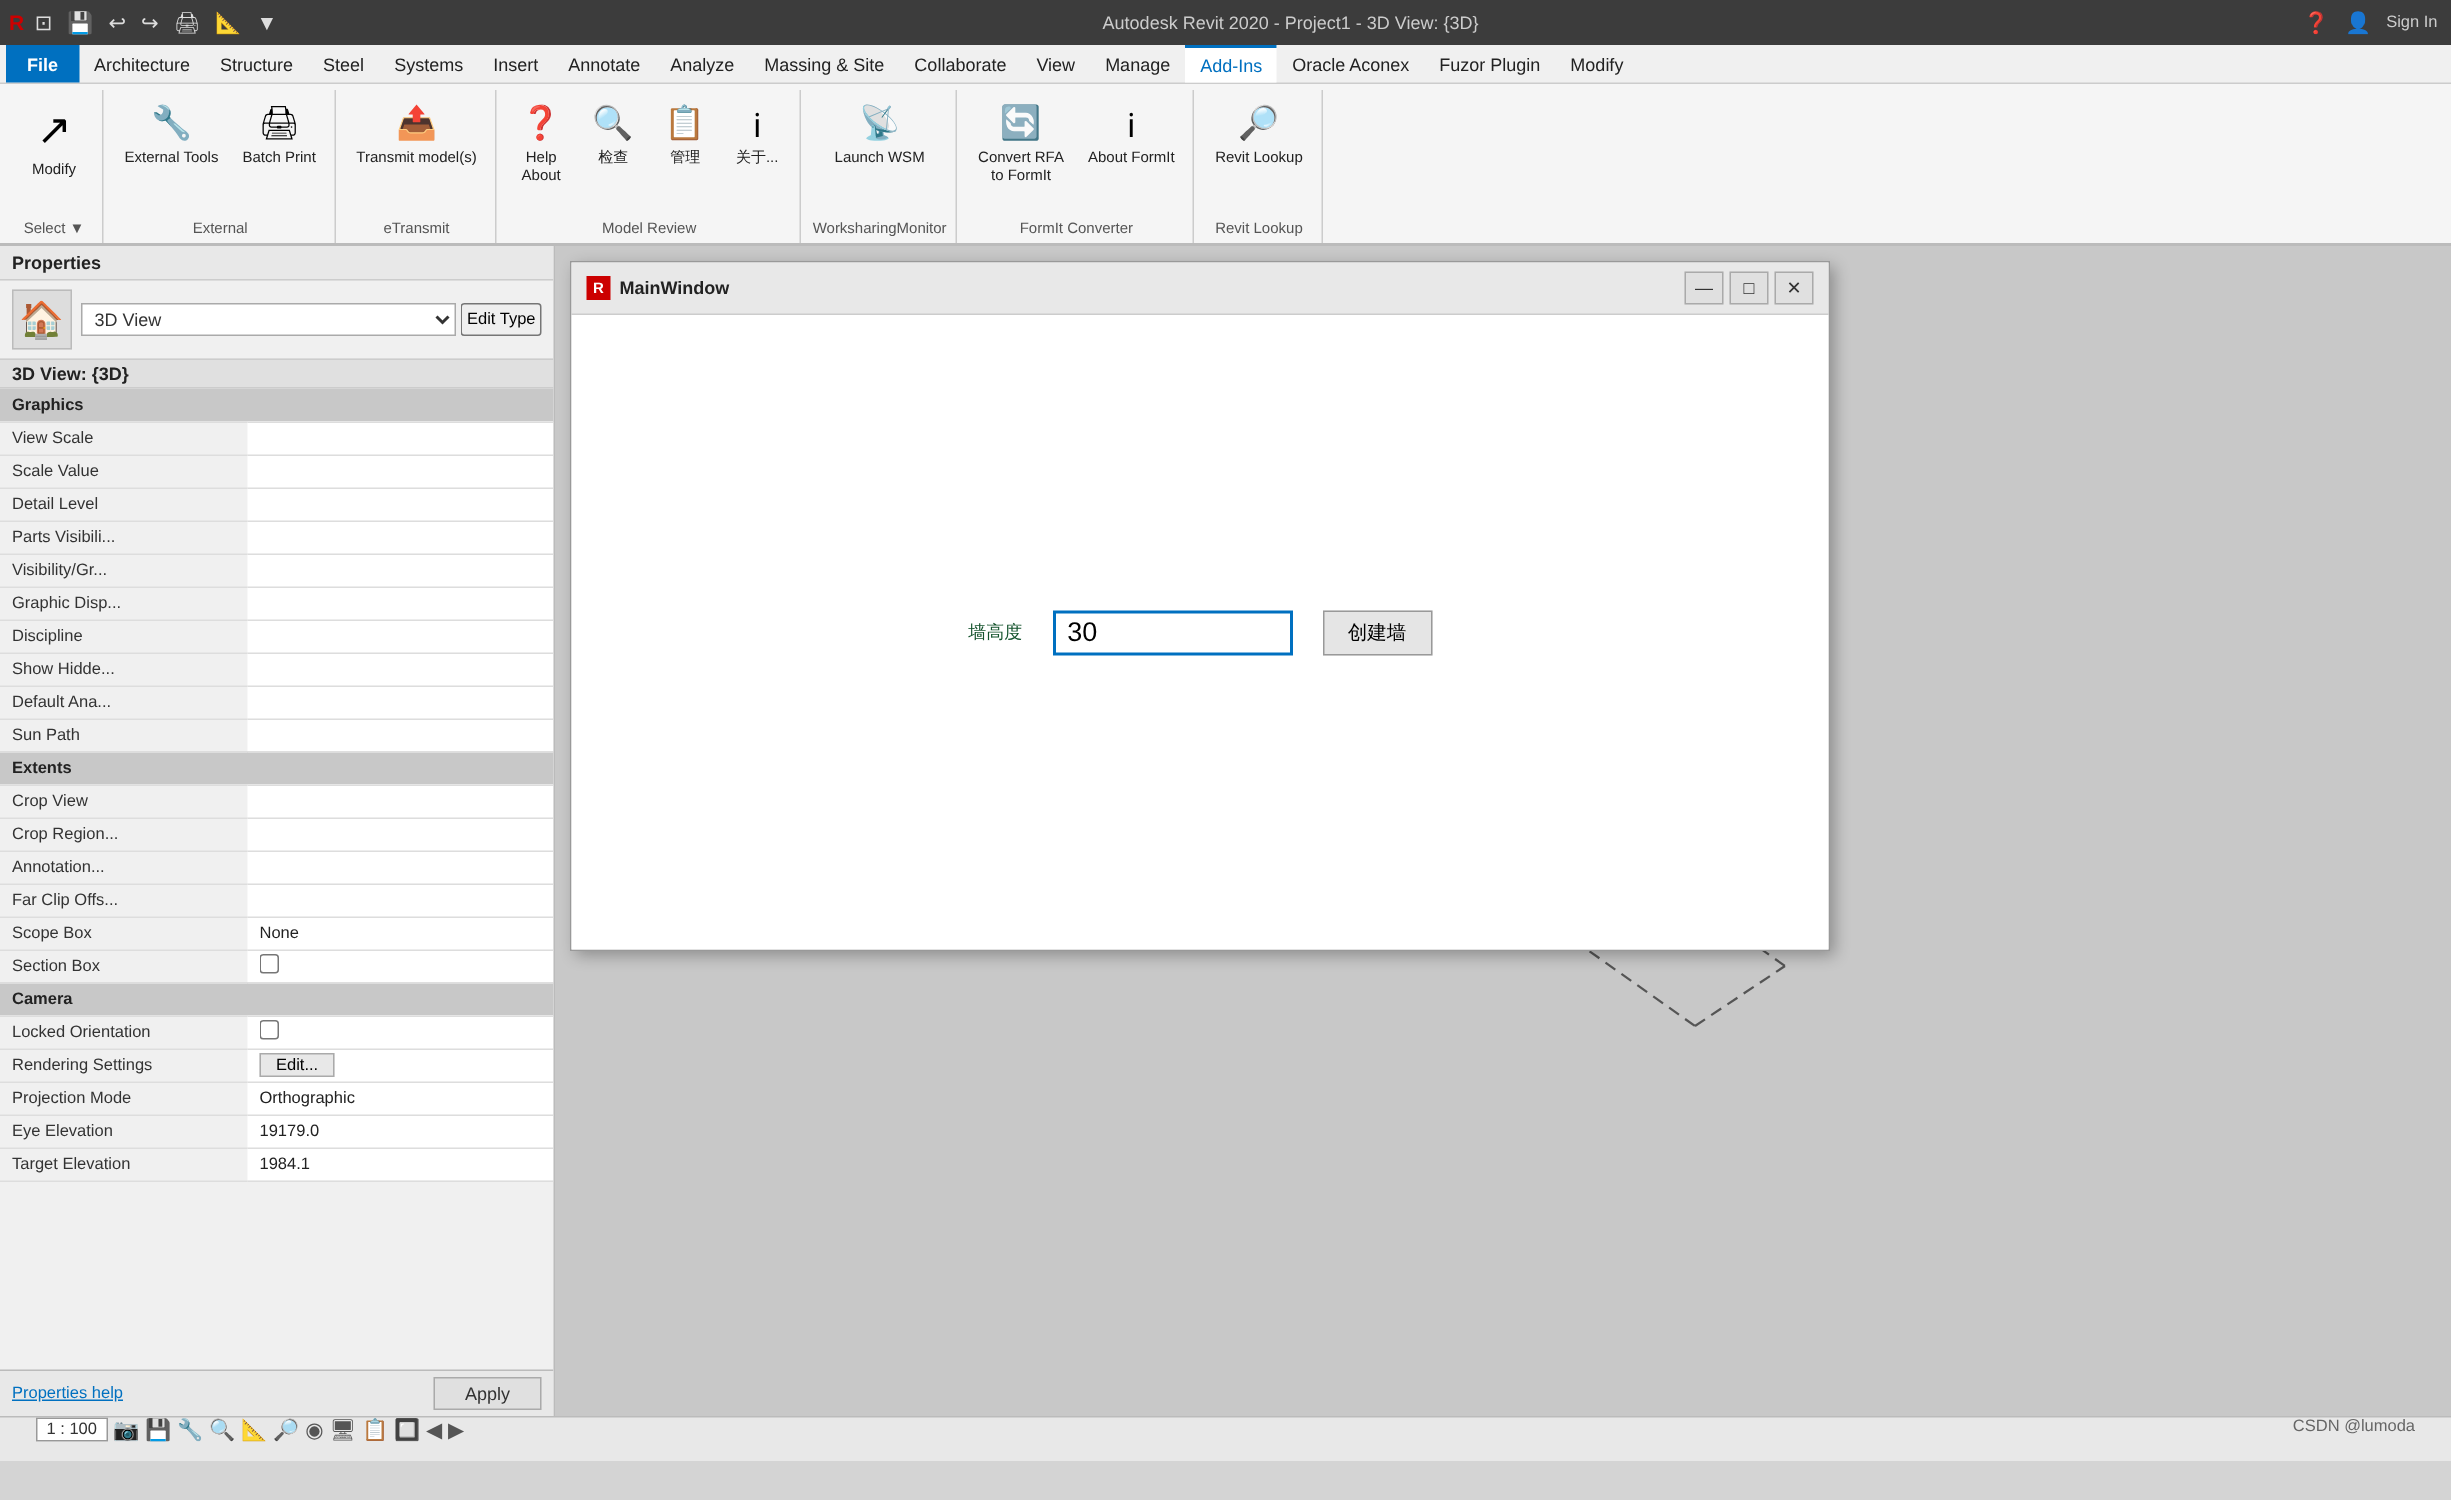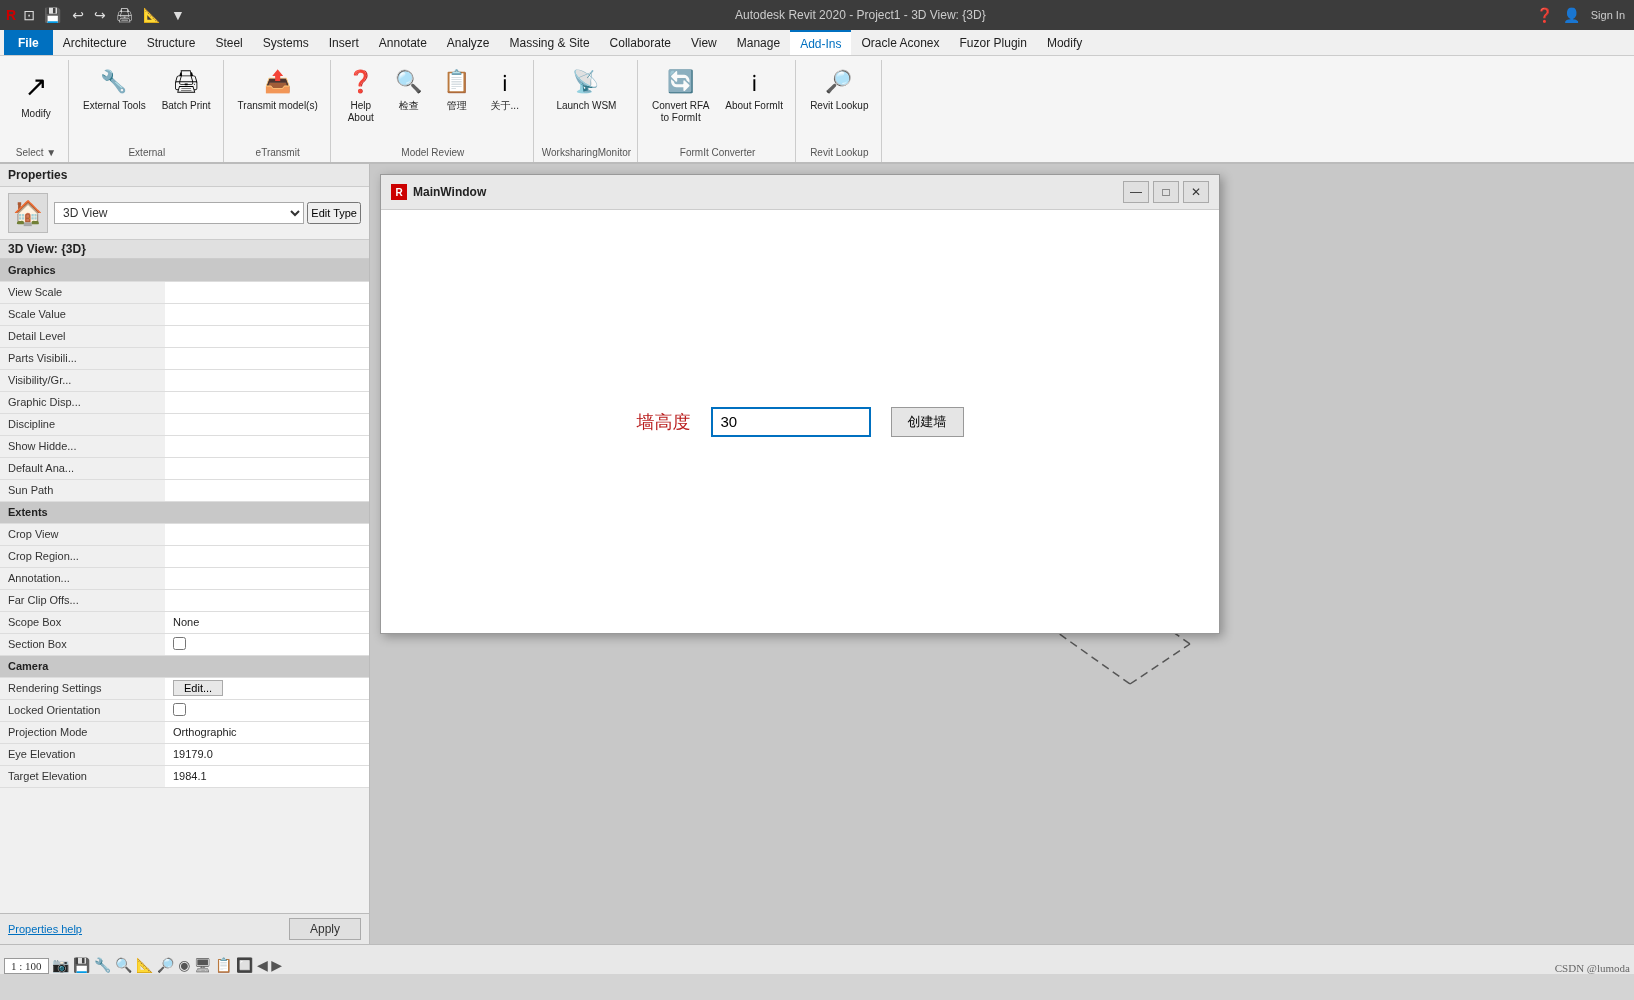--- a/index.html
+++ b/index.html
@@ -277,30 +277,30 @@
     }
     .modal-content {
       flex: 1;
       background: #fff;
       display: flex;
       align-items: center;
       justify-content: center;
       gap: 20px;
     }
     .modal-field-label {
-      font-size: 18px;
-      color: #b91c1c;
+      font-size: 12px;
+      color: #14532d;
       font-family: Liberation Mono, monospace;
     }
     .modal-input {
       width: 160px;
       height: 30px;
       border: 2px solid #0070c0;
       padding: 4px 8px;
-      font-size: 15px;
+      font-size: 18px;
       background: #fff;
       outline: none;
     }
     .modal-create-btn {
       background: #e5e5e5;
       border: 1px solid #999;
       padding: 4px 16px;
       font-size: 13px;
       cursor: pointer;
       height: 30px;
@@ -311,26 +311,25 @@
       position: absolute;
       top: 0; left: 0; right: 0; bottom: 0;
     }
 
     
     .status-bar {
       height: 30px;
       background: #e8e8e8;
       border-top: 1px solid #bbb;
       display: flex;
-      align-items: flex-end;
-      padding: 0 4px;
+      align-items: flex-start;
+      padding: 0 24px;
       justify-content: space-between;
       font-size: 11px;
       color: #333;
-      font-family: Liberation Serif, serif;
     }
     .status-bar-left { display: flex; align-items: center; gap: 4px; }
     .status-bar-right { display: flex; align-items: center; gap: 6px; color: #666; }
     .scale-indicator {
       border: 1px solid #999;
       padding: 1px 6px;
       background: #fff;
       font-size: 11px;
     }
 
@@ -583,29 +582,29 @@
           <td>Section Box</td>
           <td>
             <input type="checkbox" class="prop-checkbox" style="">
           </td>
         </tr>
 
         <tr class="section-row">
           <td colspan="2">Camera</td>
         </tr>
         <tr>
+          <td>Locked Orientation</td>
+          <td>
+            <input type="checkbox" class="prop-checkbox" style="">
+          </td>
+        </tr>
+        <tr>
           <td>Rendering Settings</td>
           <td>
             <button class="prop-edit-btn">Edit...</button>
-          </td>
-        </tr>
-        <tr>
-          <td>Locked Orientation</td>
-          <td>
-            <input type="checkbox" class="prop-checkbox" style="">
           </td>
         </tr>
         <tr>
           <td>Projection Mode</td>
           <td>Orthographic</td>
         </tr>
         <tr>
           <td>Eye Elevation</td>
           <td>19179.0</td>
         </tr>

